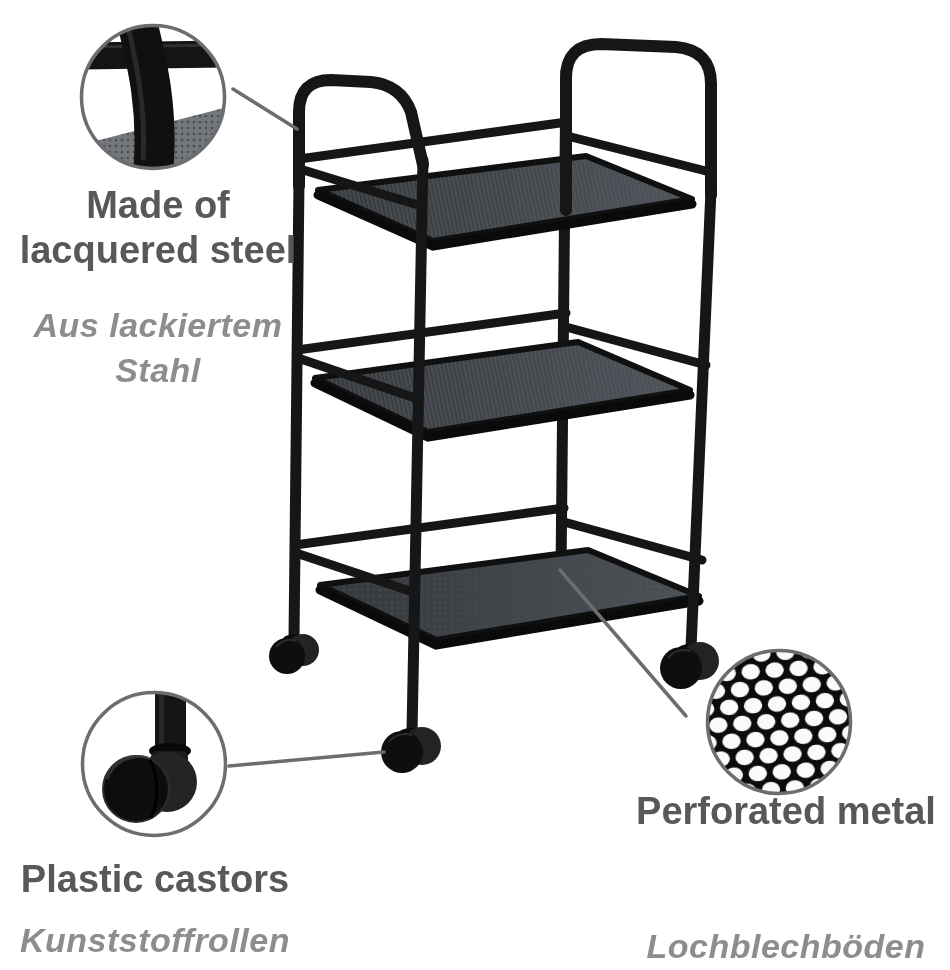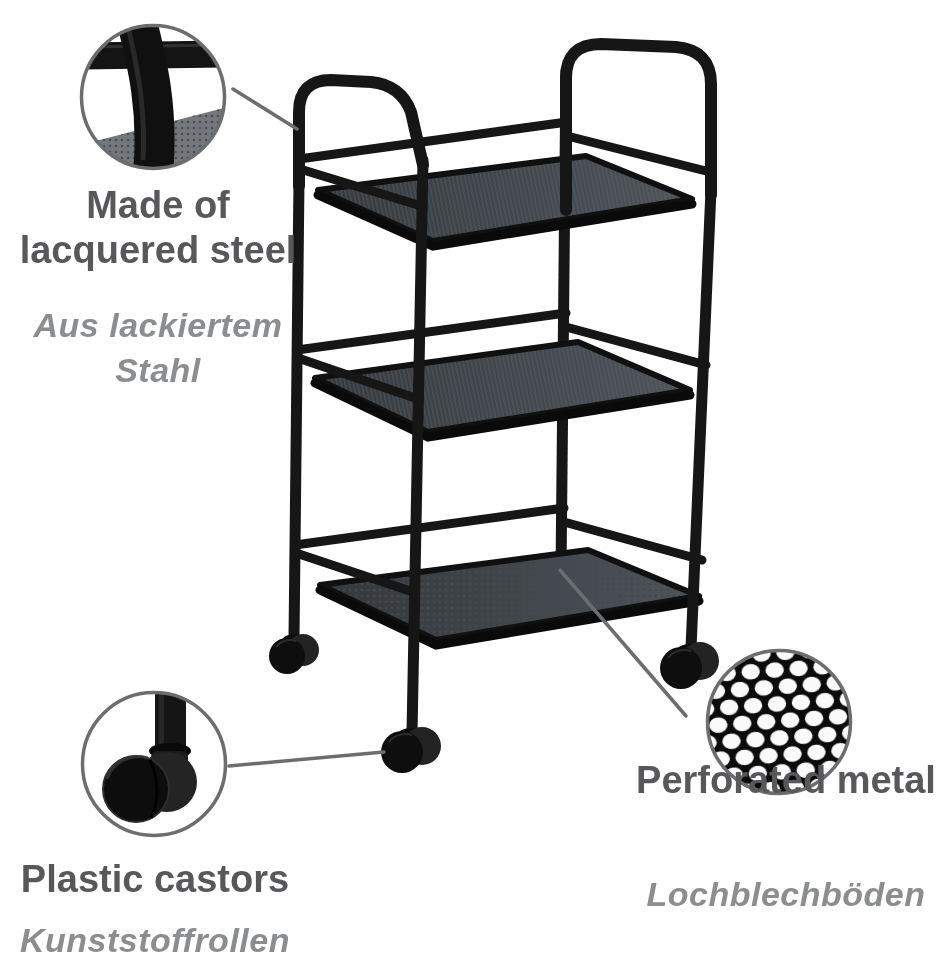--- a/index.html
+++ b/index.html
@@ -18,22 +18,22 @@
   }
   .subtitle{
     font-weight:bold;font-style:italic;font-size:34px;line-height:45px;
     color:var(--subtitle,#8b8d8f);letter-spacing:0.5px;
   }
   
   #material-title   {left:-2px;  top:183px; width:320px;}
   #material-subtitle{left:-2px;  top:303px; width:320px;}
   #castors-title    {left:-5px;  top:857px; width:320px;}
   #castors-subtitle {left:-5px;  top:918px; width:320px;}
-  #shelves-title    {left:625px; top:758px; width:322px;}
-  #shelves-subtitle {left:625px; top:872px; width:322px;}
+  #shelves-title    {left:625px; top:789px; width:322px;}
+  #shelves-subtitle {left:625px; top:924px; width:322px;}
 </style>
 </head>
 <body style="--title: #58585a; --subtitle: #8b8d8f; --callout: #6b6d6f; --tube: #161616; --shelf_base: #3d4146; --perforation_hole: #fafafa; background: rgb(255, 255, 255);">
 
 <div class="stage">
 
 <svg width="950" height="970" viewBox="0 0 950 970">
   <defs>
     <linearGradient id="shelfGrad" x1="0" y1="0" x2="1" y2="0">
       <stop offset="0" stop-color="#34383c"></stop>

